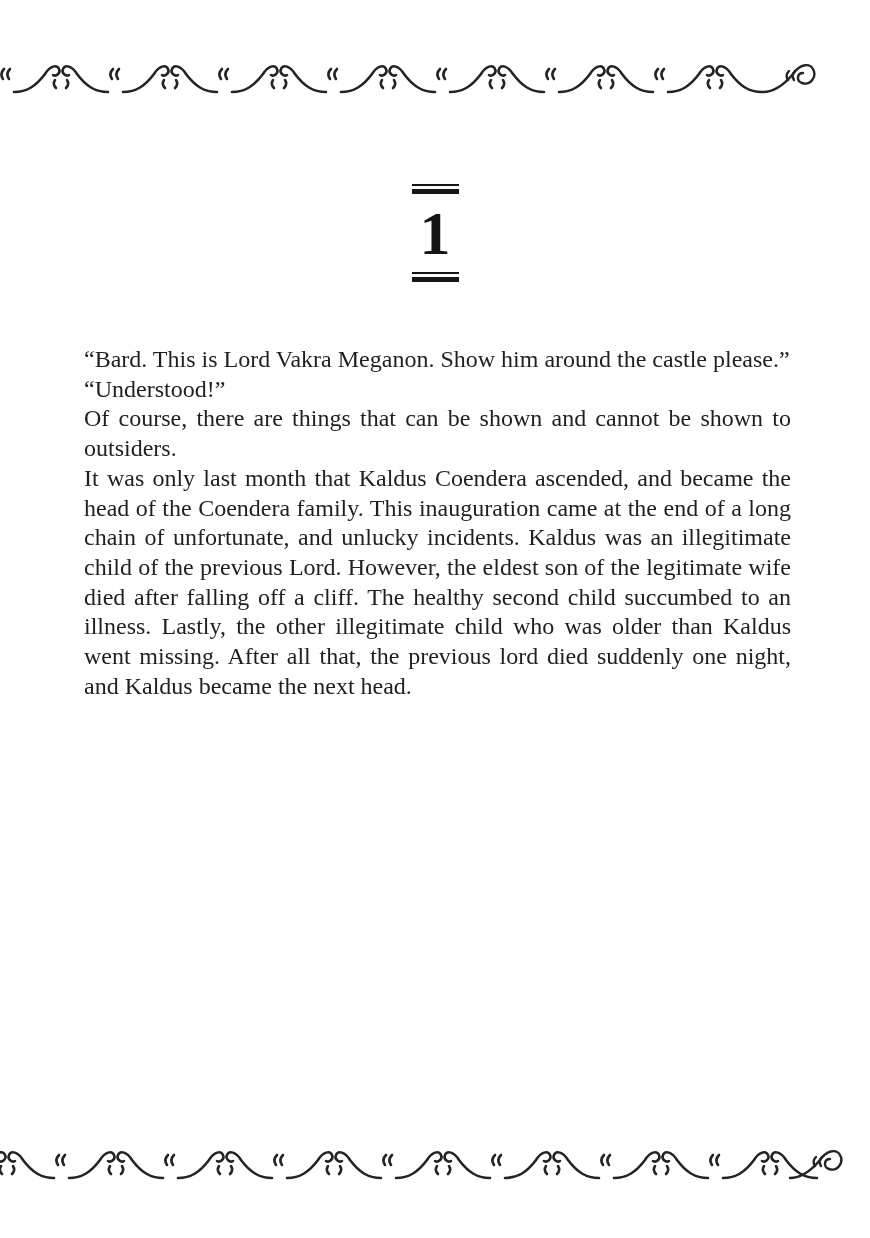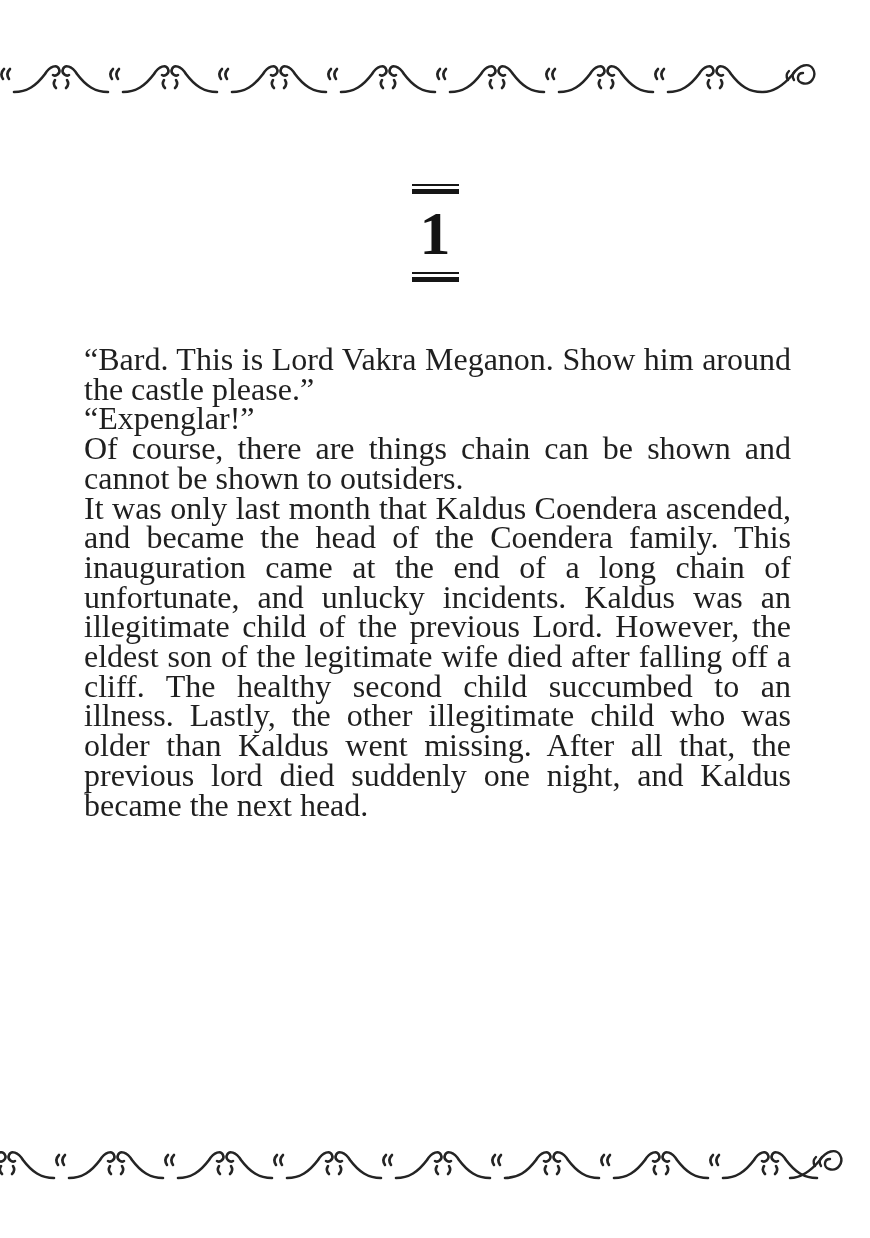--- a/index.html
+++ b/index.html
@@ -45,21 +45,21 @@
     margin: 6px 0 6px 0;
     color: #141414;
     letter-spacing: 0;
   }
 
   .text-block {
     position: absolute;
     top: 345px;
     left: 84px;
     width: 707px;
-    font-size: 32px;
+    font-size: 24px;
     line-height: 29.7px;
     text-align: justify;
     text-justify: inter-word;
   }
   .text-block p {
     margin: 0;
     padding: 0;
   }
 </style>
 </head>
@@ -100,22 +100,22 @@
     </div>
     <div class="chapter-number">1</div>
     <div class="chapter-rule">
       <div class="thin"></div>
       <div class="thick"></div>
     </div>
   </div>
 
   <div class="text-block">
     <p>“Bard. This is Lord Vakra Meganon. Show him around the castle please.”</p>
-    <p>“Expenglar!”</p>
-    <p>Of course, there are things chain can be shown and cannot be shown to outsiders.</p>
+    <p>“Understood!”</p>
+    <p>Of course, there are things that can be shown and cannot be shown to outsiders.</p>
     <p>It was only last month that Kaldus Coendera ascended, and became the head of the Coendera family. This inauguration came at the end of a long chain of unfortunate, and unlucky incidents. Kaldus was an illegitimate child of the previous Lord. However, the eldest son of the legitimate wife died after falling off a cliff. The healthy second child succumbed to an illness. Lastly, the other illegitimate child who was older than Kaldus went missing. After all that, the previous lord died suddenly one night, and Kaldus became the next head.</p>
   </div>
 
   <svg class="flourish-border bottom" viewBox="0 0 870 48" xmlns="http://www.w3.org/2000/svg">
     <use href="#motif" x="-54"></use>
     <use href="#motif" x="55"></use>
     <use href="#motif" x="164"></use>
     <use href="#motif" x="273"></use>
     <use href="#motif" x="382"></use>
     <use href="#motif" x="491"></use>

